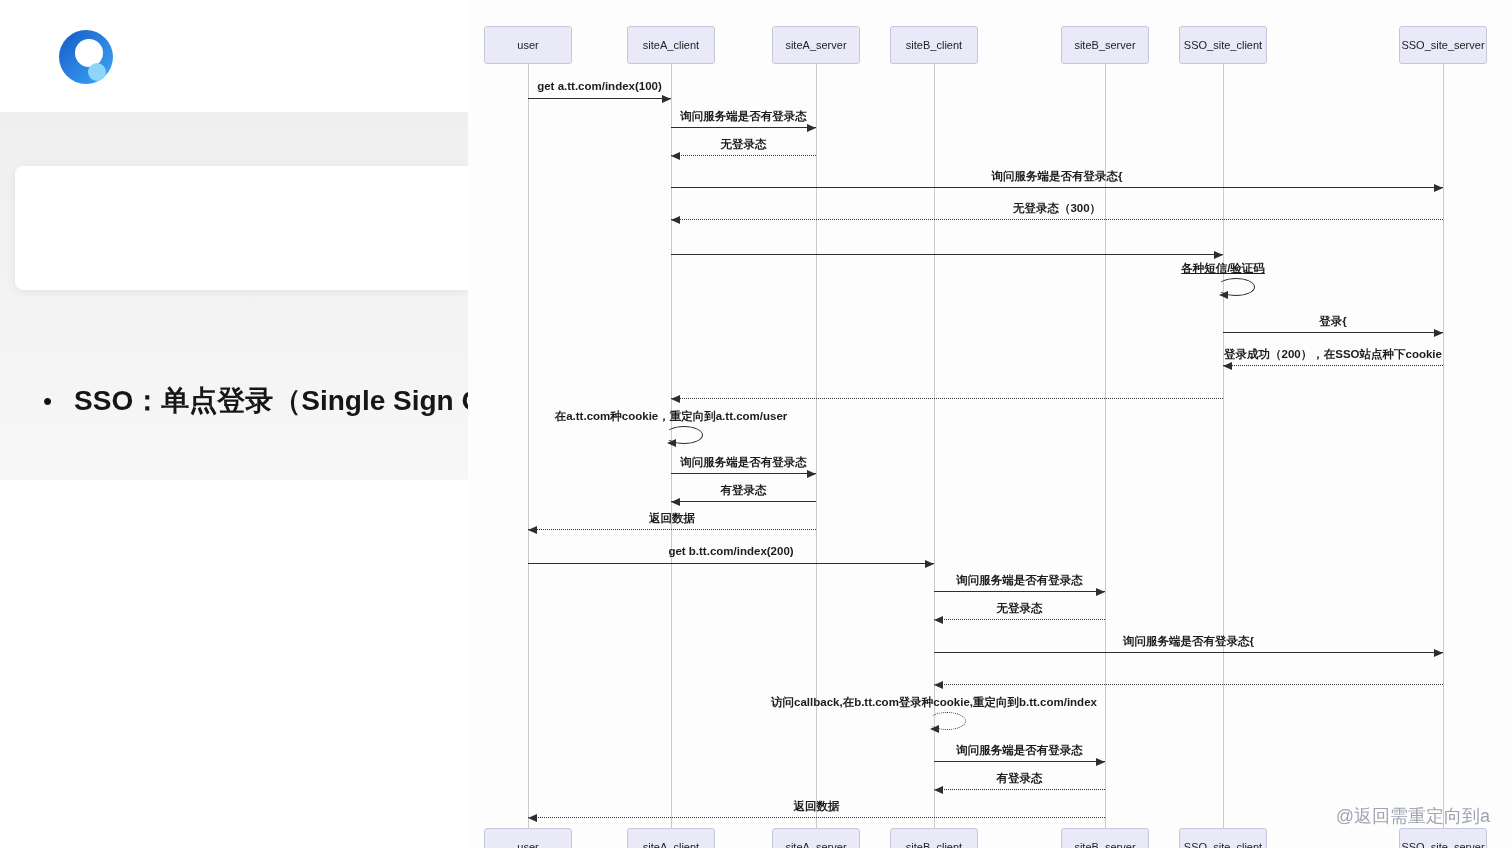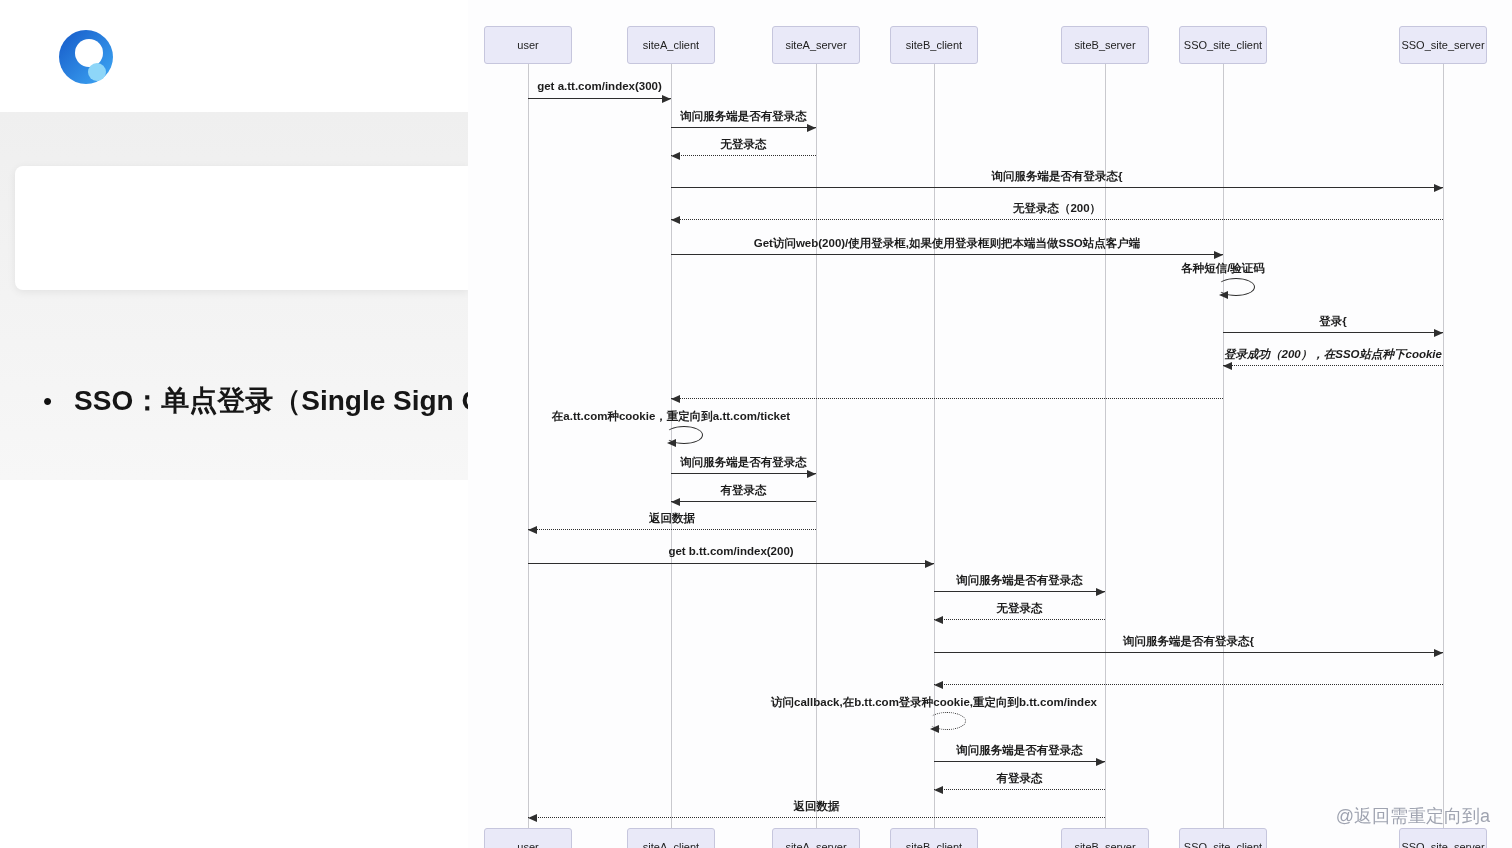--- a/index.html
+++ b/index.html
@@ -85,50 +85,49 @@
       <div class="actor" style="left: 890px; top: 812px; width: 88px; height: 38px;">siteB_client</div>
       <div class="lifeline" style="left: 1105px; top: 48px; height: 764px;"></div>
       <div class="actor" style="left: 1061px; top: 10px; width: 88px; height: 38px;">siteB_server</div>
       <div class="actor" style="left: 1061px; top: 812px; width: 88px; height: 38px;">siteB_server</div>
       <div class="lifeline" style="left: 1223px; top: 48px; height: 764px;"></div>
       <div class="actor" style="left: 1179px; top: 10px; width: 88px; height: 38px;">SSO_site_client</div>
       <div class="actor" style="left: 1179px; top: 812px; width: 88px; height: 38px;">SSO_site_client</div>
       <div class="lifeline" style="left: 1443px; top: 48px; height: 764px;"></div>
       <div class="actor" style="left: 1399px; top: 10px; width: 88px; height: 38px;">SSO_site_server</div>
       <div class="actor" style="left: 1399px; top: 812px; width: 88px; height: 38px;">SSO_site_server</div>
-      <div class="mlabel" style="left: 599.5px; top: 64px;">get a.tt.com/index(300)</div>
+      <div class="mlabel" style="left: 599.5px; top: 64px;">get a.tt.com/index(100)</div>
       <div class="mline solid" style="left: 528px; top: 82px; width: 143px;"></div>
       <div class="ah right" style="left: 662px; top: 79px;"></div>
       <div class="mlabel" style="left: 743.5px; top: 93px;">询问服务端是否有登录态</div>
       <div class="mline solid" style="left: 671px; top: 111px; width: 145px;"></div>
       <div class="ah right" style="left: 807px; top: 108px;"></div>
       <div class="mlabel" style="left: 743.5px; top: 121px;">无登录态</div>
       <div class="mline dotted" style="left: 671px; top: 139px; width: 145px;"></div>
       <div class="ah left" style="left: 671px; top: 136px;"></div>
       <div class="mlabel" style="left: 1057px; top: 153px;">询问服务端是否有登录态{</div>
       <div class="mline solid" style="left: 671px; top: 171px; width: 772px;"></div>
       <div class="ah right" style="left: 1434px; top: 168px;"></div>
-      <div class="mlabel" style="left: 1057px; top: 185px;">无登录态（200）</div>
+      <div class="mlabel" style="left: 1057px; top: 185px;">无登录态（300）</div>
       <div class="mline dotted" style="left: 671px; top: 203px; width: 772px;"></div>
       <div class="ah left" style="left: 671px; top: 200px;"></div>
-      <div class="mlabel" style="left: 947px; top: 220px;">Get访问web(200)/使用登录框,如果使用登录框则把本端当做SSO站点客户端</div>
       <div class="mline solid" style="left: 671px; top: 238px; width: 552px;"></div>
       <div class="ah right" style="left: 1214px; top: 235px;"></div>
-      <div class="mlabel" style="left: 1223px; top: 245px;">各种短信/验证码</div>
+      <div class="mlabel" style="left: 1223px; top: 245px; text-decoration: underline;">各种短信/验证码</div>
       <div class="loop solid" style="left: 1217px; top: 262px;"></div>
       <div class="ah left" style="left: 1219px; top: 275px;"></div>
       <div class="mlabel" style="left: 1333px; top: 298px;">登录{</div>
       <div class="mline solid" style="left: 1223px; top: 316px; width: 220px;"></div>
       <div class="ah right" style="left: 1434px; top: 313px;"></div>
-      <div class="mlabel" style="left: 1333px; top: 331px; font-style: italic;">登录成功（200），在SSO站点种下cookie</div>
+      <div class="mlabel" style="left: 1333px; top: 331px;">登录成功（200），在SSO站点种下cookie</div>
       <div class="mline dotted" style="left: 1223px; top: 349px; width: 220px;"></div>
       <div class="ah left" style="left: 1223px; top: 346px;"></div>
       <div class="mline dotted" style="left: 671px; top: 382px; width: 552px;"></div>
       <div class="ah left" style="left: 671px; top: 379px;"></div>
-      <div class="mlabel" style="left: 671px; top: 393px;">在a.tt.com种cookie，重定向到a.tt.com/ticket</div>
+      <div class="mlabel" style="left: 671px; top: 393px;">在a.tt.com种cookie，重定向到a.tt.com/user</div>
       <div class="loop solid" style="left: 665px; top: 410px;"></div>
       <div class="ah left" style="left: 667px; top: 423px;"></div>
       <div class="mlabel" style="left: 743.5px; top: 439px;">询问服务端是否有登录态</div>
       <div class="mline solid" style="left: 671px; top: 457px; width: 145px;"></div>
       <div class="ah right" style="left: 807px; top: 454px;"></div>
       <div class="mlabel" style="left: 743.5px; top: 467px;">有登录态</div>
       <div class="mline solid" style="left: 671px; top: 485px; width: 145px;"></div>
       <div class="ah left" style="left: 671px; top: 482px;"></div>
       <div class="mlabel" style="left: 672px; top: 495px;">返回数据</div>
       <div class="mline dotted" style="left: 528px; top: 513px; width: 288px;"></div>

